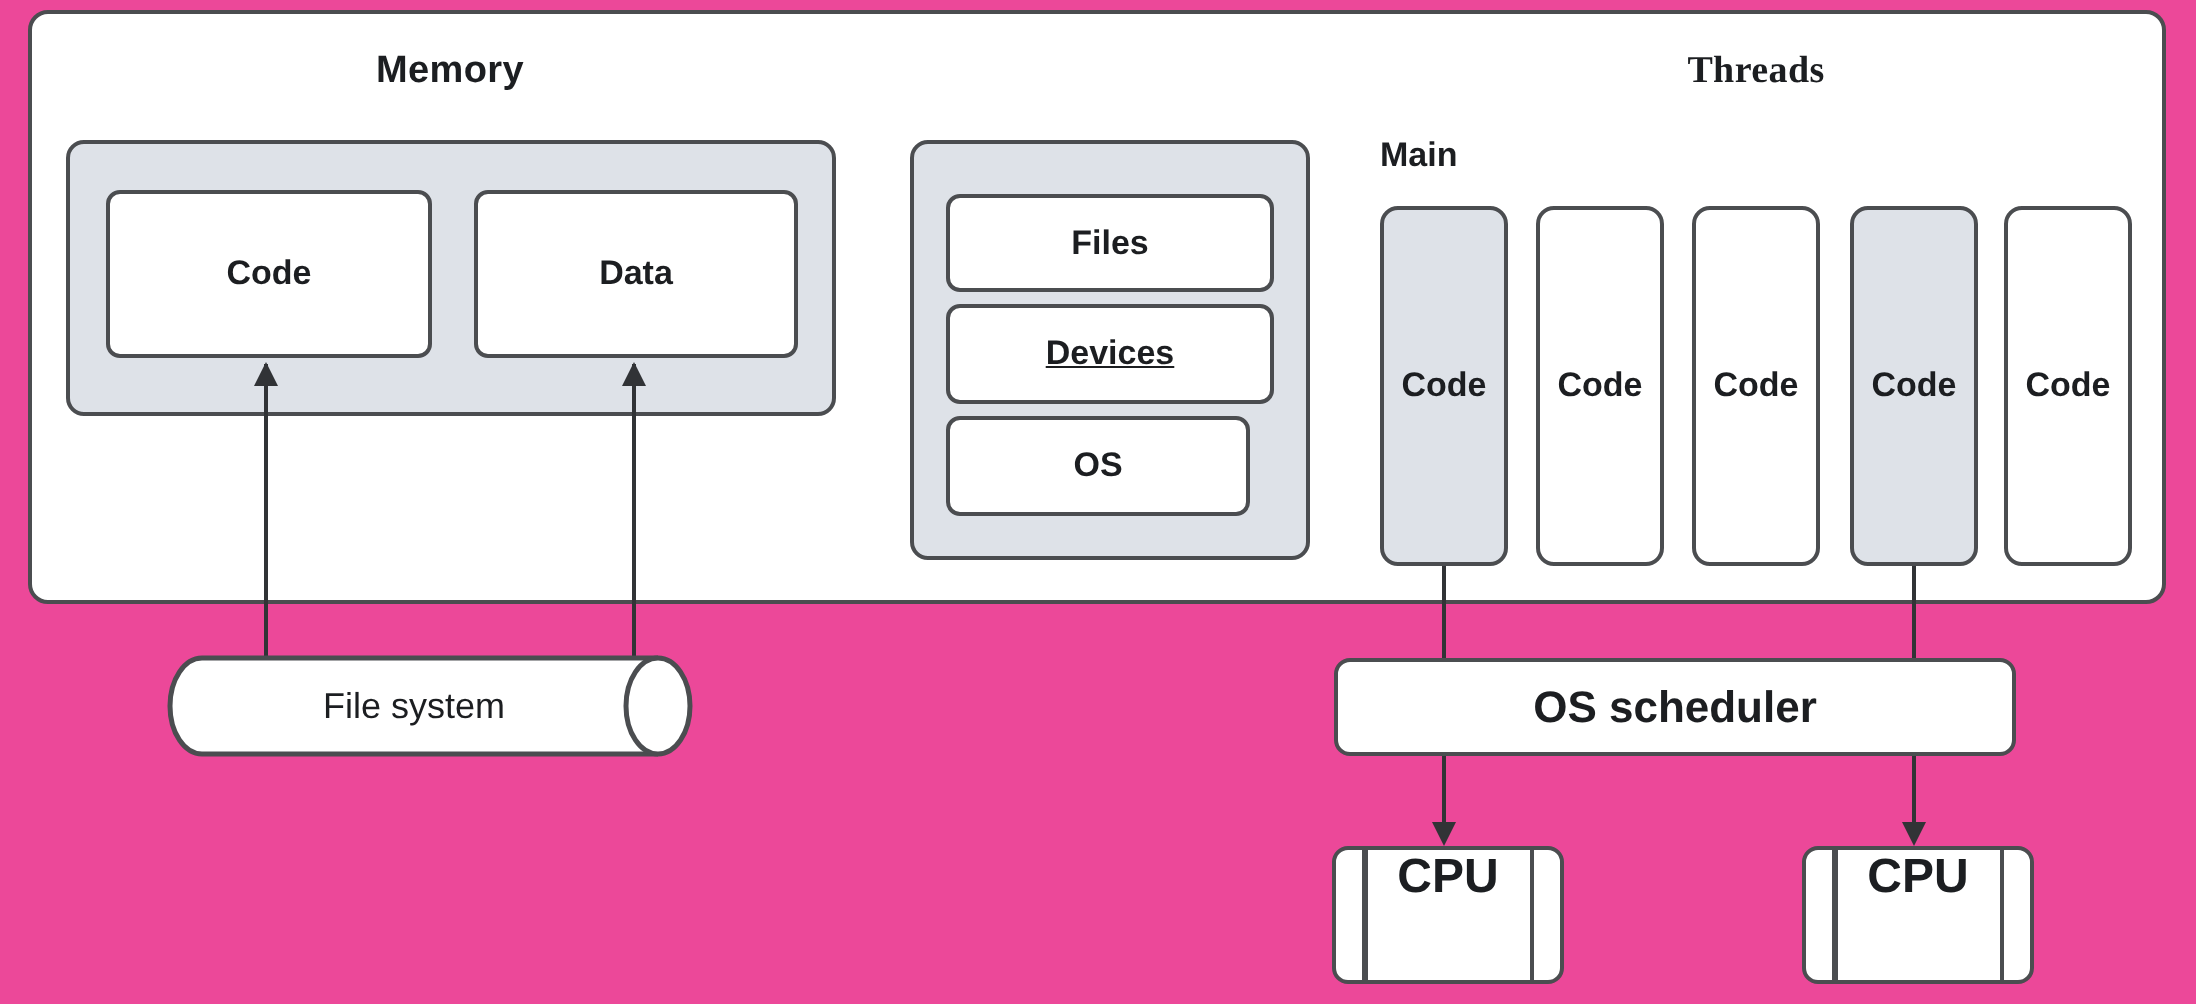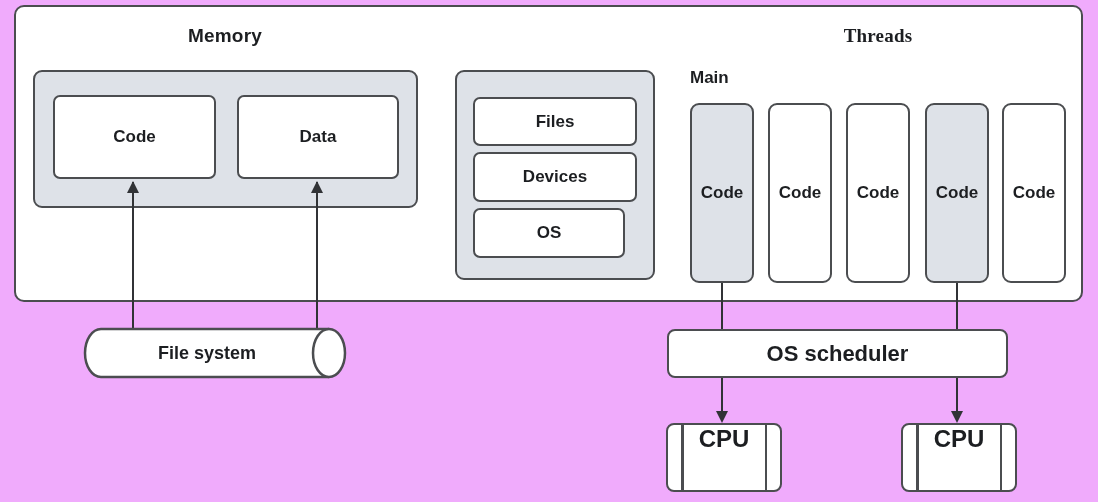--- a/index.html
+++ b/index.html
@@ -1,17 +1,17 @@
 <!DOCTYPE html>
 <html><head>
 <meta charset="utf-8">
 <style>
   html,body{margin:0;padding:0;background:#ffffff;}
   .canvas{
-    position:relative;width:1098px;height:502px;background:#f0abfc;
+    position:relative;width:1098px;height:502px;background:#ec4899;
     font-family:"Liberation Sans","DejaVu Sans",sans-serif;
     color:#1c1e21;overflow:hidden;
   }
   .abs{position:absolute;box-sizing:border-box;}
   
   .outer-box{
     left:14px;top:5px;width:1069px;height:297px;
     border:2.5px solid #4b4d50;border-radius:10px;background:#ffffff;
   }
   
@@ -65,21 +65,21 @@
   }
   .cpu .bar{
     position:absolute;top:0;bottom:0;width:2.5px;background:#4b4d50;
   }
   .cpu .bar.left{left:13px;}
   .cpu .bar.right{right:13px;}
   
   .cyl-label{
     left:82px;top:327px;width:250px;height:52px;
     display:flex;align-items:center;justify-content:center;
-    font-size:18px;font-weight:700;
+    font-size:18px;font-weight:400;
   }
 </style>
 </head>
 <body>
 
 <div class="canvas">
 
   <div class="abs outer-box"></div>
 
   <div class="abs section-title" style="left:125px;">Memory</div>
@@ -90,21 +90,21 @@
     <span>Code</span>
   </div>
   <div class="abs white-box" style="left:237px;top:95px;width:162px;height:84px;">
     <span>Data</span>
   </div>
 
   <div class="abs group" style="left:455px;top:70px;width:200px;height:210px;"></div>
   <div class="abs white-box" style="left:473px;top:97px;width:164px;height:49px;align-items:center;">
     <span>Files</span>
   </div>
-  <div class="abs white-box" style="left:473px;top:152px;width:164px;height:50px;">
+  <div class="abs white-box" style="left:473px;top:152px;width:164px;height:50px;text-decoration:underline;">
     <span>Devices</span>
   </div>
   <div class="abs white-box" style="left:473px;top:208px;width:152px;height:50px;">
     <span>OS</span>
   </div>
 
   <div class="abs main-label">Main</div>
 
   <div class="abs thread-col" style="left:690px;" data-shaded="true">
     <span>Code</span>

